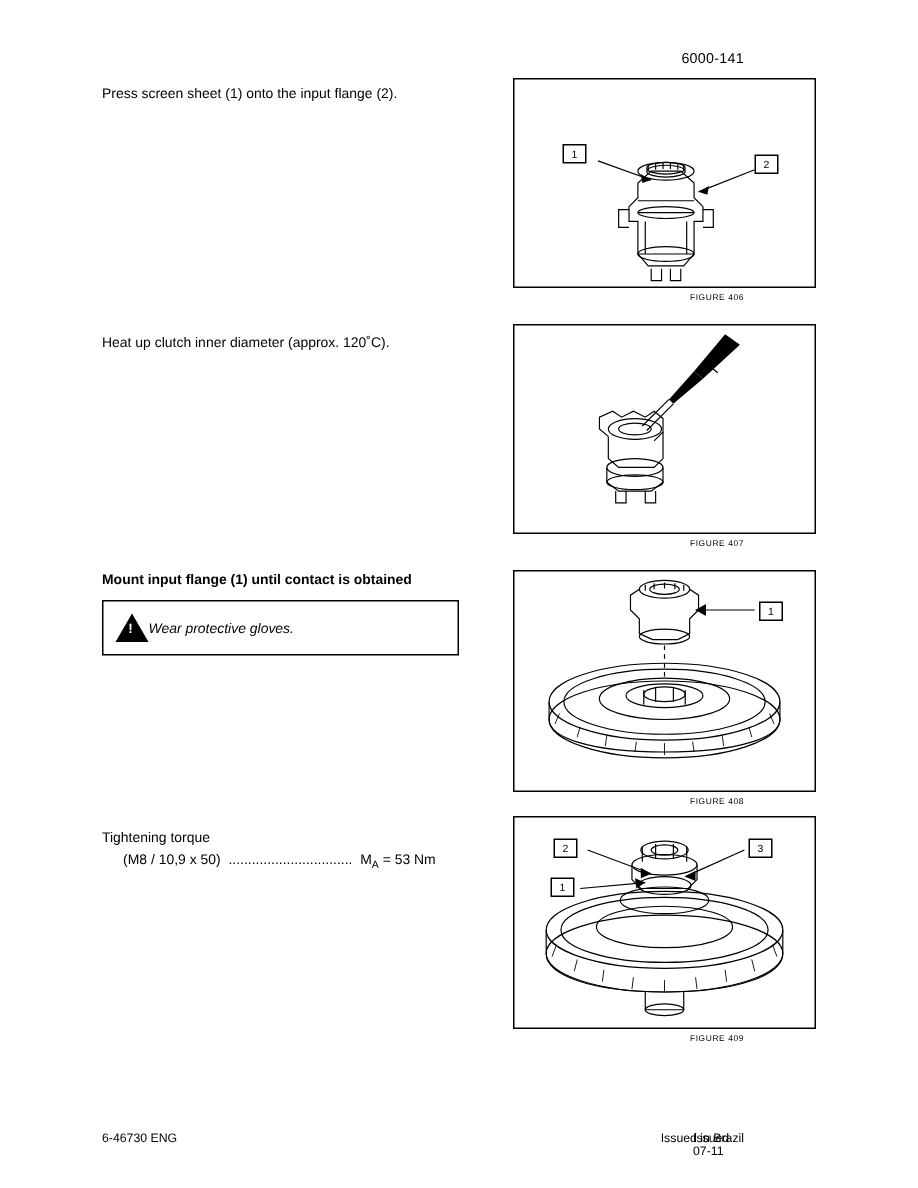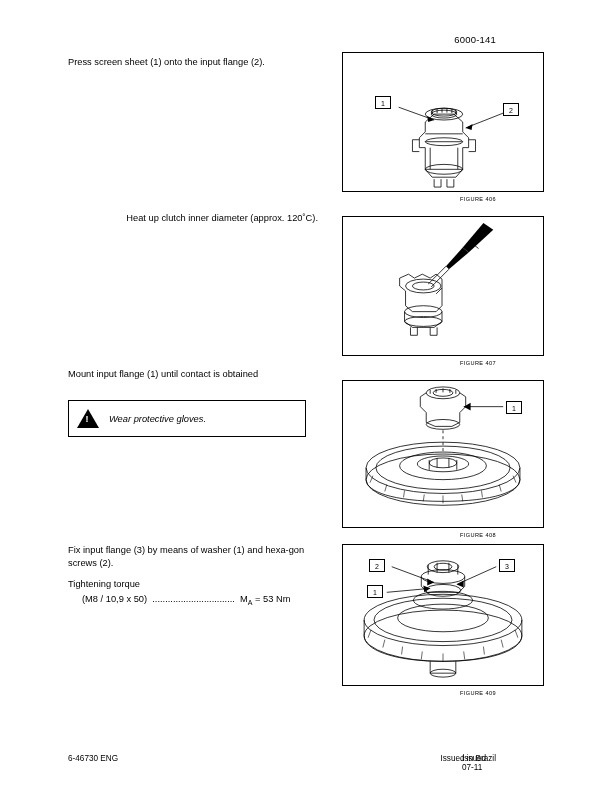--- a/index.html
+++ b/index.html
@@ -43,21 +43,20 @@
   
   .warn-box {
     position: absolute;
     left: 68px;
     width: 238px;
     border: 1px solid #000;
     box-sizing: border-box;
     padding: 8px 6px 8px 8px;
     display: flex;
     align-items: center;
-    gap: 10px;
   }
   .warn-tri {
     width: 0;
     height: 0;
     border-left: 11px solid transparent;
     border-right: 11px solid transparent;
     border-bottom: 19px solid #000;
     position: relative;
     flex: none;
   }
@@ -178,21 +177,21 @@
 
         <polygon points="92,68 85,64 86,70" fill="#000"></polygon>
         <polygon points="124,76 131,72 130,78" fill="#000"></polygon>
       </svg>
     </div>
     <div class="callout" style="left:32px; top:43px;">1</div>
     <div class="callout" style="left:160px; top:50px;">2</div>
   </div>
   <div class="fig-caption" style="right:68px; top:196px;">FIGURE 406</div>
 
-  <div class="instr" style="top:212px;text-align:right;">
+  <div class="instr" style="top:222px;">
     <p>Heat up clutch inner diameter (approx. 120˚C).</p>
   </div>
 
   <div class="fig" style="left:342px; top:216px; width:202px; height:140px;">
     <div class="fig-inner">
       <svg viewBox="0 0 202 140" width="200" height="138">
         <g stroke="#000" fill="none" stroke-width="0.8">
 
           <path d="M63 75 L57 70 L57 62 L66 58 L72 62 L80 58 L88 62 L94 58 L100 63 L100 72 L94 78"></path>
           <path d="M63 75 L63 90 L70 96 L94 96 L100 90 L100 72"></path>
@@ -212,21 +211,21 @@
         <polygon points="104,50 107,53 127,36 121,31" fill="#000"></polygon>
         <polygon points="121,31 127,36 152,13 142,6" fill="#000"></polygon>
         <g stroke="#000" fill="none" stroke-width="0.8">
           <line x1="131" y1="27" x2="137" y2="32"></line>
         </g>
       </svg>
     </div>
   </div>
   <div class="fig-caption" style="right:68px; top:360px;">FIGURE 407</div>
 
-  <div class="instr" style="top:368px;">
+  <div class="instr" style="top:380px;font-weight:bold;">
     <p>Mount input flange (1) until contact is obtained</p>
   </div>
 
   <div class="warn-box" style="top:400px;">
     <div class="warn-tri"></div>
     <div class="warn-text">Wear protective gloves.</div>
   </div>
 
   <div class="fig" style="left:342px; top:380px; width:202px; height:148px;">
     <div class="fig-inner">
@@ -261,21 +260,20 @@
           <line x1="162" y1="26" x2="122" y2="26"></line>
         </g>
         <polygon points="122,26 129,22 129,30" fill="#000"></polygon>
       </svg>
     </div>
     <div class="callout" style="left:163px; top:20px;">1</div>
   </div>
   <div class="fig-caption" style="right:68px; top:532px;">FIGURE 408</div>
 
   <div class="instr" style="top:544px;">
-    <p>Fix input flange (3) by means of washer (1) and hexa-gon screws (2).</p>
     <p style="margin-top:8px;">Tightening torque</p>
     <p style="margin-top:2px; padding-left:14px;">
       <span class="torque-line"><span>(M8 / 10,9 x 50)  ................................  M</span><span class="sub">A</span><span> = 53 Nm</span></span>
     </p>
   </div>
 
   <div class="fig" style="left:342px; top:544px; width:202px; height:142px;">
     <div class="fig-inner">
       <svg viewBox="0 0 202 142" width="200" height="140">
         <g stroke="#000" fill="none" stroke-width="0.8">

